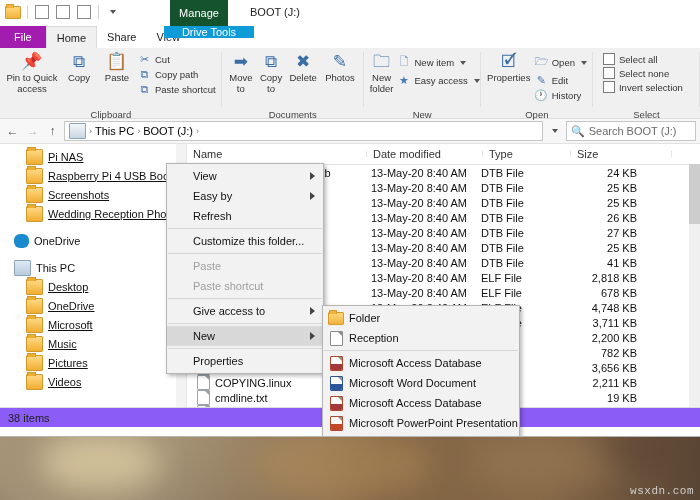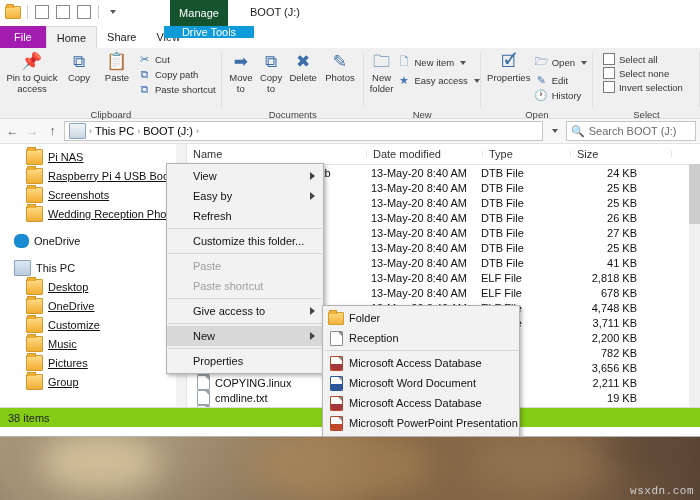--- a/index.html
+++ b/index.html
@@ -86,21 +86,21 @@
   .c-size{width:74px;text-align:left;padding-right:21px;}
   .row{height:15px;display:flex;align-items:center;font-size:11px;color:#111;}
   .row .nm{width:174px;display:flex;align-items:center;gap:5px;padding-left:10px;overflow:hidden;white-space:nowrap;}
   .row .dt{width:110px;color:#111;}
   .row .tp{width:82px;}
   .row .sz{width:74px;text-align:right;padding-right:10px;}
   .ic-file{width:11px;height:13px;background:#fff;border:1px solid #9aa3ab;border-radius:1px;flex:none;position:relative;}
   .ic-file:after{content:"";position:absolute;right:0;top:0;border-left:4px solid transparent;border-top:4px solid #9aa3ab;}
   .ic-file.b{border-color:#5a8ab0;}
   
-  .status{height:19px;background:#84cc16;border-top:1px solid #dcdcdc;display:flex;align-items:center;padding-left:8px;font-size:11px;color:#222;}
+  .status{height:19px;background:#8b5cf6;border-top:1px solid #dcdcdc;display:flex;align-items:center;padding-left:8px;font-size:11px;color:#222;}
   .scrollbar{position:absolute;right:0;top:20px;bottom:0;width:11px;background:#f0f0f0;}
   .scrollthumb{position:absolute;right:0;top:0;width:11px;height:60px;background:#cdcdcd;}
   .nav-scroll{position:absolute;right:0;top:0;bottom:0;width:10px;background:#f3f3f3;}
   .nav-thumb{position:absolute;right:0;top:120px;width:10px;height:100px;background:#cdcdcd;}
   
   .ctx{
     position:absolute;background:#f2f2f2;border:1px solid #b4b4b4;
     box-shadow:2px 2px 4px rgba(0,0,0,.28);
     font-size:11px;color:#111;padding:2px 0;
   }
@@ -345,33 +345,33 @@
       <div class="navitem ind">
           <span class="ic16 ic-folder"></span>
           <span>Desktop</span>
         </div>
       <div class="navitem ind">
           <span class="ic16 ic-folder"></span>
           <span>OneDrive</span>
         </div>
       <div class="navitem ind">
           <span class="ic16 ic-folder"></span>
-          <span>Customize</span>
+          <span>Microsoft</span>
         </div>
       <div class="navitem ind">
           <span class="ic16 ic-folder"></span>
           <span>Music</span>
         </div>
       <div class="navitem ind">
           <span class="ic16 ic-folder"></span>
           <span>Pictures</span>
         </div>
       <div class="navitem ind">
           <span class="ic16 ic-folder"></span>
-          <span>Group</span>
+          <span>Videos</span>
         </div>
 
       <div class="nav-scroll">
           <div class="nav-thumb"></div>
         </div>
     </div>
 
     <div class="files">
       <div class="colhdr">
         <div class="c-name">Name</div>

